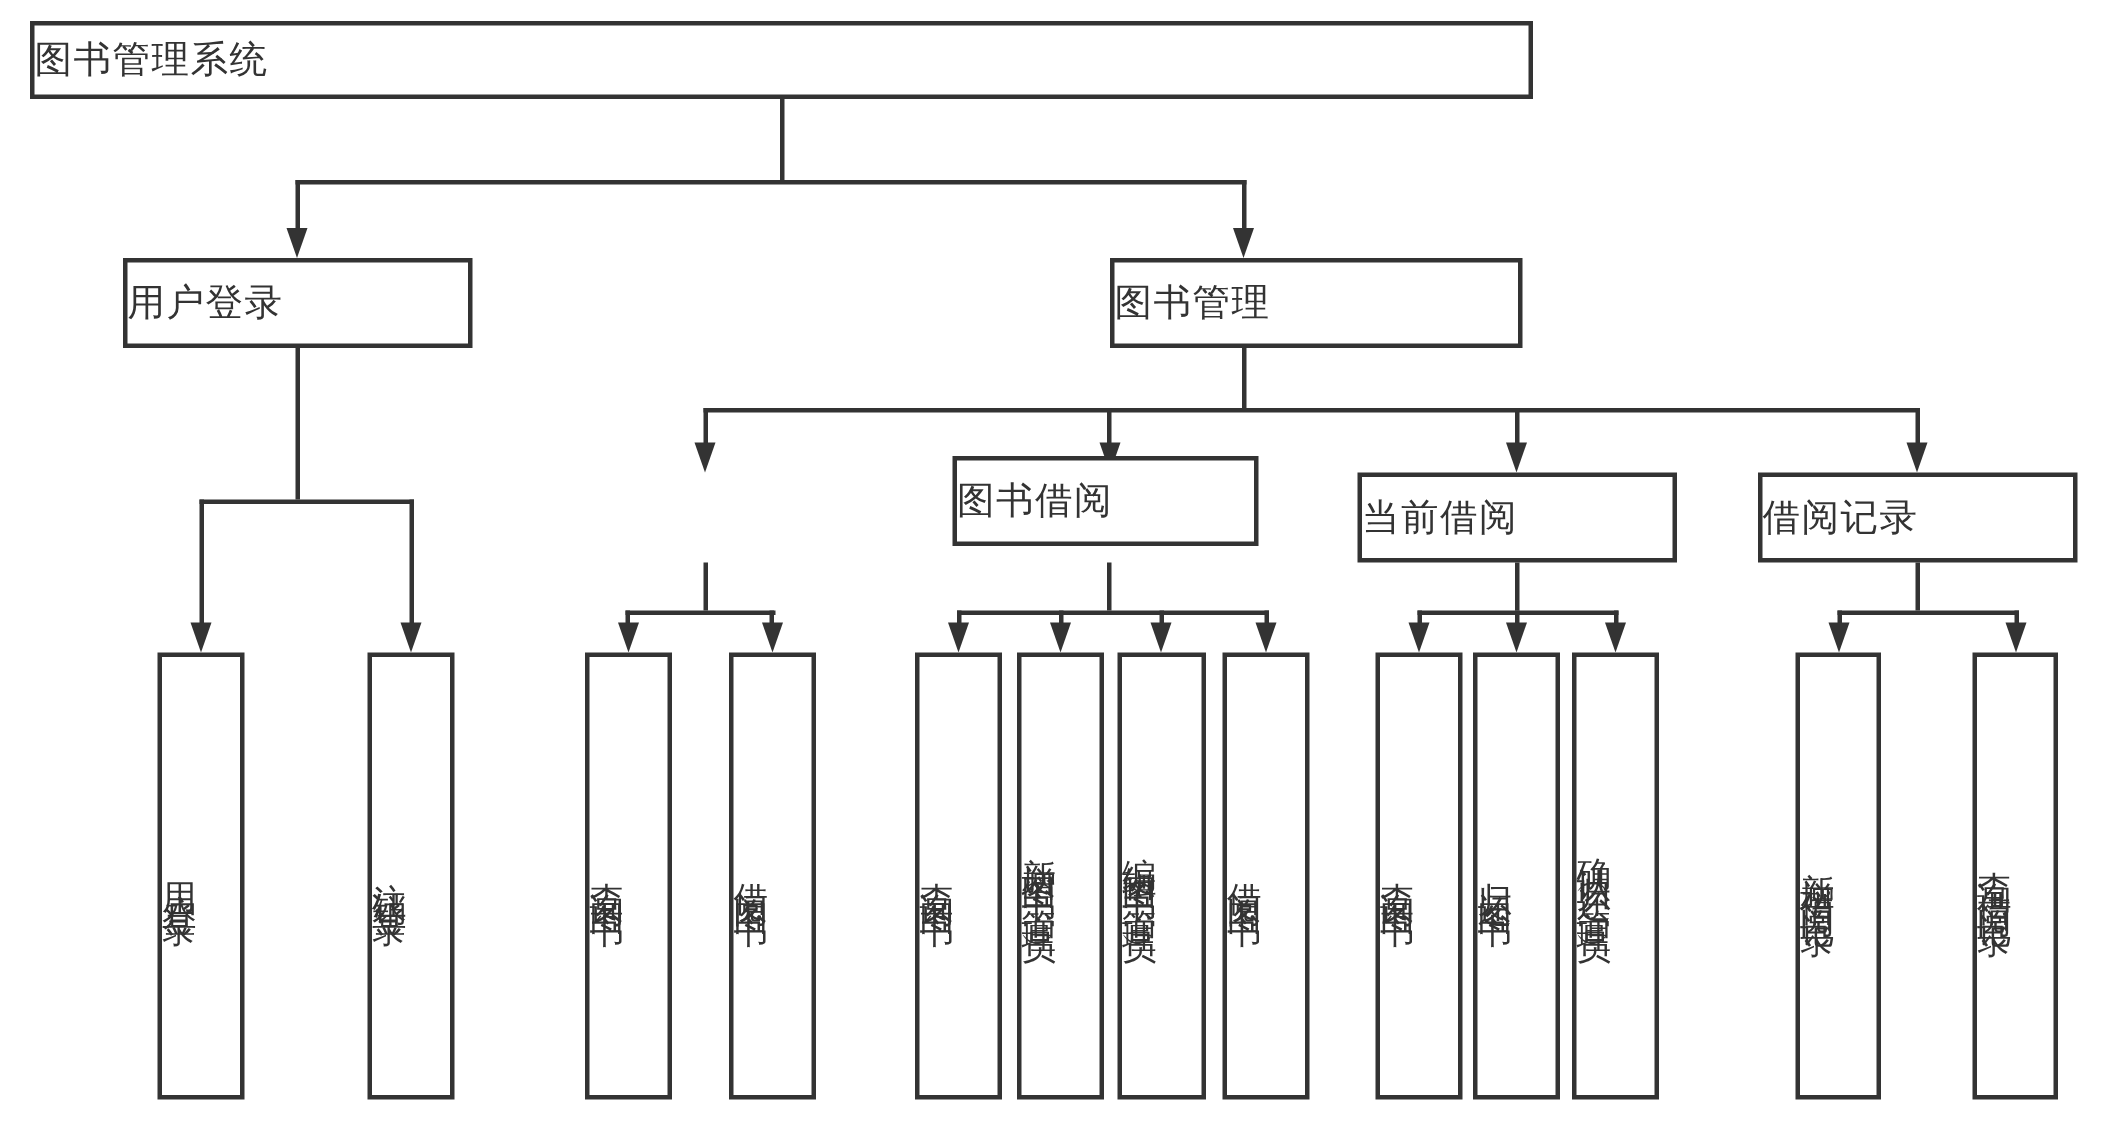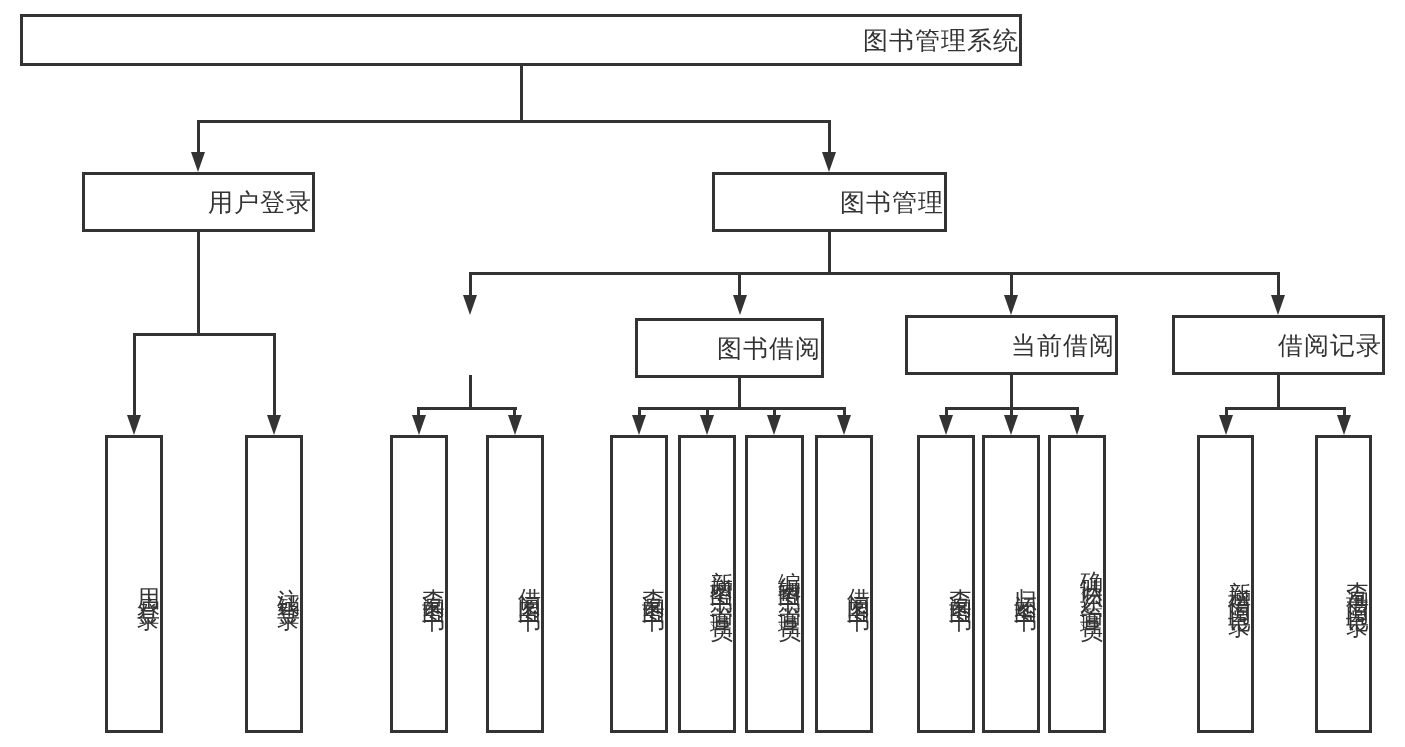--- a/index.html
+++ b/index.html
@@ -10,21 +10,21 @@
     font-family:"Liberation Sans","DejaVu Sans",sans-serif;
     overflow:hidden;
   }
   .box{
     position:absolute;
     box-sizing:border-box;
     border:3px solid #333333;
     background:#ffffff;
     display:flex;
     align-items:center;
-    justify-content:flex-end;
+    justify-content:flex-start;
     color:#333333;
   }
   .box.h .lbl{
     font-size:25px;
     letter-spacing:1px;
     line-height:1;
     white-space:nowrap;
   }
   .box.v .lbl{
     writing-mode:vertical-lr;
@@ -62,21 +62,21 @@
   <div class="line" style="left:520px;top:66px;width:3px;height:54px"></div>
   <div class="line" style="left:197px;top:120px;width:634px;height:3px"></div>
   <div class="line" style="left:197px;top:120px;width:3px;height:35px"></div>
   <div class="line" style="left:828px;top:120px;width:3px;height:35px"></div>
   <div class="arrow" style="left:191px;top:152px"></div>
   <div class="arrow" style="left:822px;top:152px"></div>
 
   <div class="box h" style="left:82px;top:172px;width:233px;height:60px">
     <span class="lbl">用户登录</span>
   </div>
-  <div class="box h" style="left:712px;top:172px;width:235px;height:60px">
+  <div class="box h" style="left:740px;top:172px;width:275px;height:60px">
     <span class="lbl">图书管理</span>
   </div>
 
   <div class="line" style="left:197px;top:232px;width:3px;height:101px"></div>
   <div class="line" style="left:133px;top:333px;width:143px;height:3px"></div>
   <div class="line" style="left:133px;top:333px;width:3px;height:84px"></div>
   <div class="line" style="left:273px;top:333px;width:3px;height:84px"></div>
   <div class="arrow" style="left:127px;top:415px"></div>
   <div class="arrow" style="left:267px;top:415px"></div>
 
@@ -84,21 +84,21 @@
   <div class="line" style="left:469px;top:272px;width:811px;height:3px"></div>
   <div class="line" style="left:469px;top:272px;width:3px;height:26px"></div>
   <div class="line" style="left:738px;top:272px;width:3px;height:26px"></div>
   <div class="line" style="left:1010px;top:272px;width:3px;height:26px"></div>
   <div class="line" style="left:1277px;top:272px;width:3px;height:26px"></div>
   <div class="arrow" style="left:463px;top:295px"></div>
   <div class="arrow" style="left:733px;top:295px"></div>
   <div class="arrow" style="left:1004px;top:295px"></div>
   <div class="arrow" style="left:1271px;top:295px"></div>
 
-  <div class="box h" style="left:635px;top:318px;width:189px;height:60px">
+  <div class="box h" style="left:635px;top:304px;width:204px;height:60px">
     <span class="lbl">图书借阅</span>
   </div>
   <div class="box h" style="left:1172px;top:315px;width:213px;height:60px">
     <span class="lbl">借阅记录</span>
   </div>
   <div class="box h" style="left:905px;top:315px;width:213px;height:60px">
     <span class="lbl">当前借阅</span>
   </div>
 
   <div class="line" style="left:469px;top:375px;width:3px;height:32px"></div>

